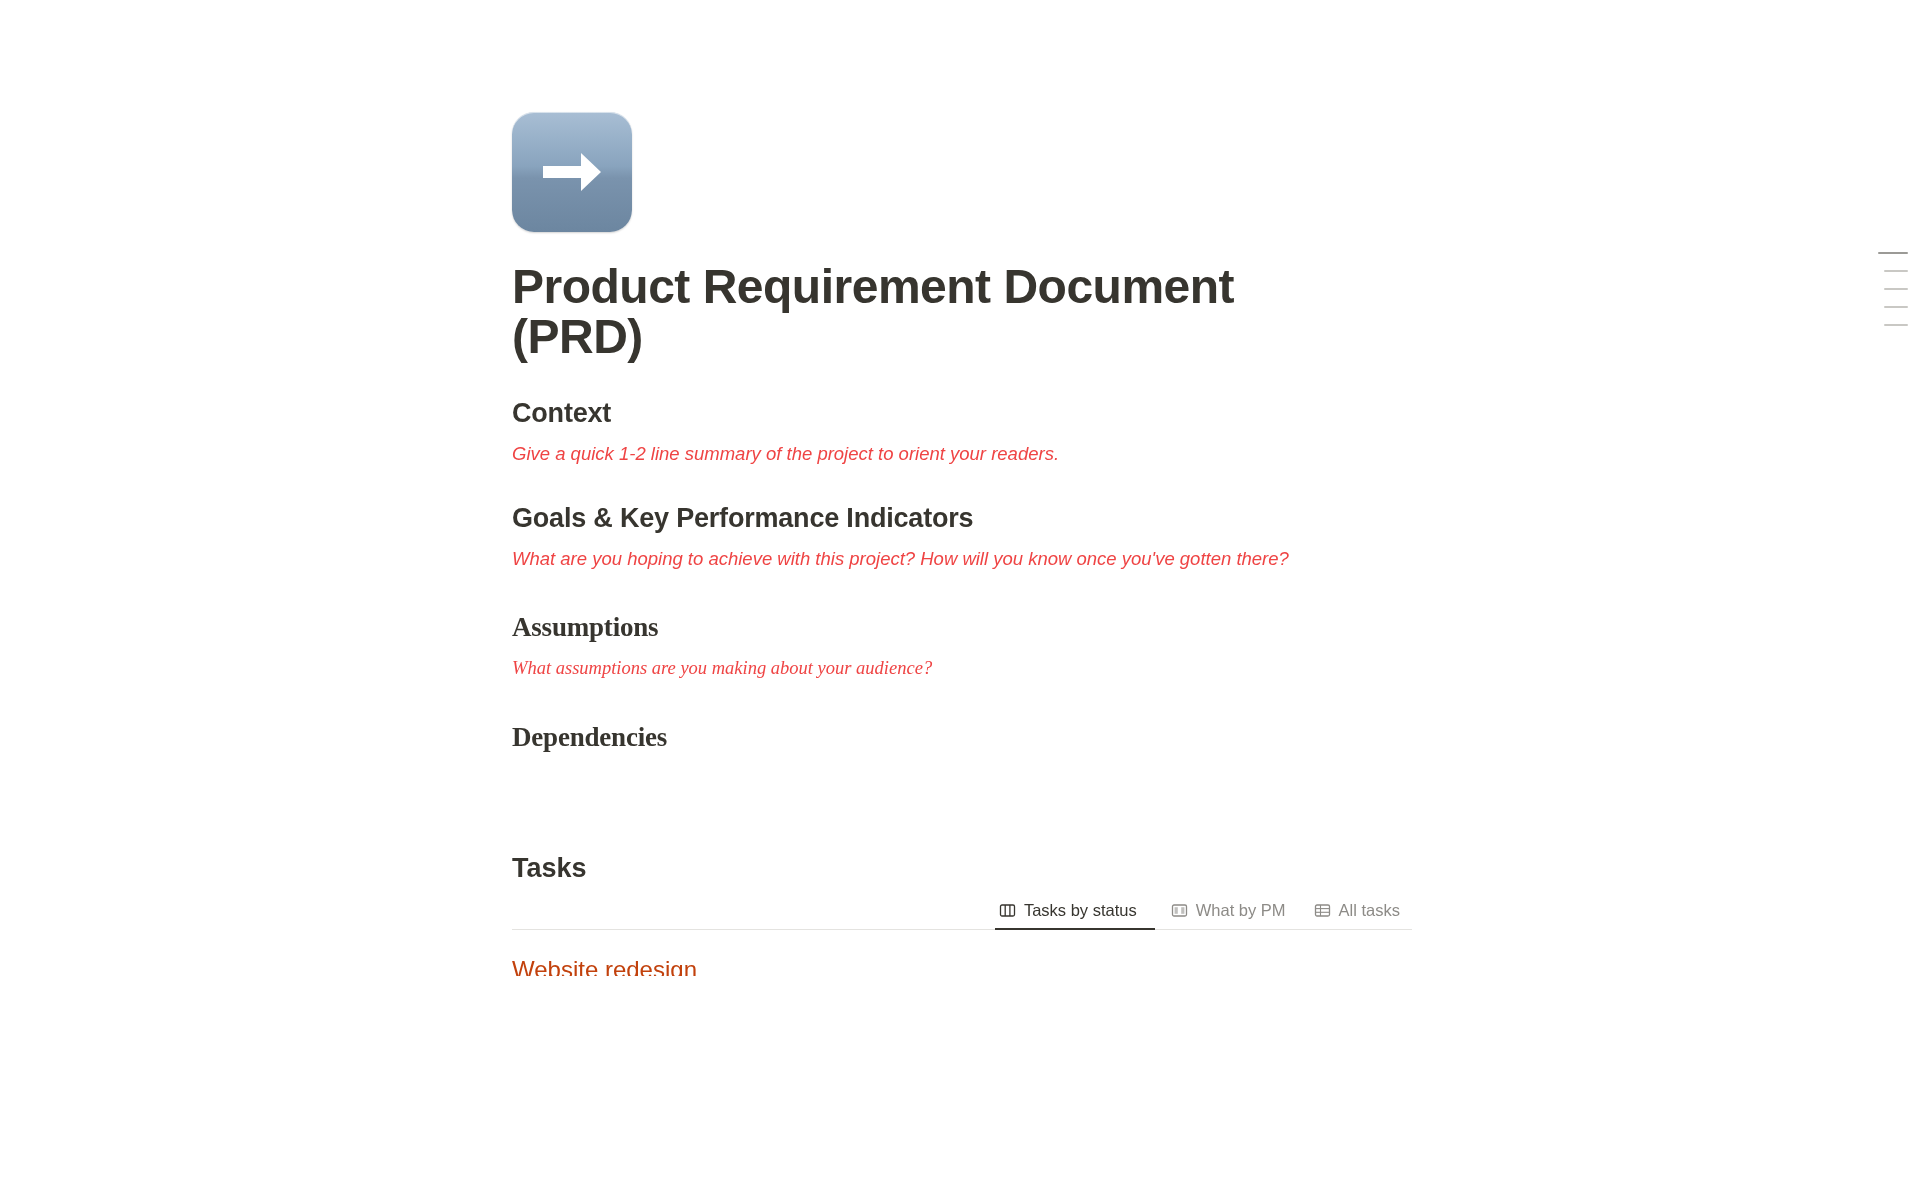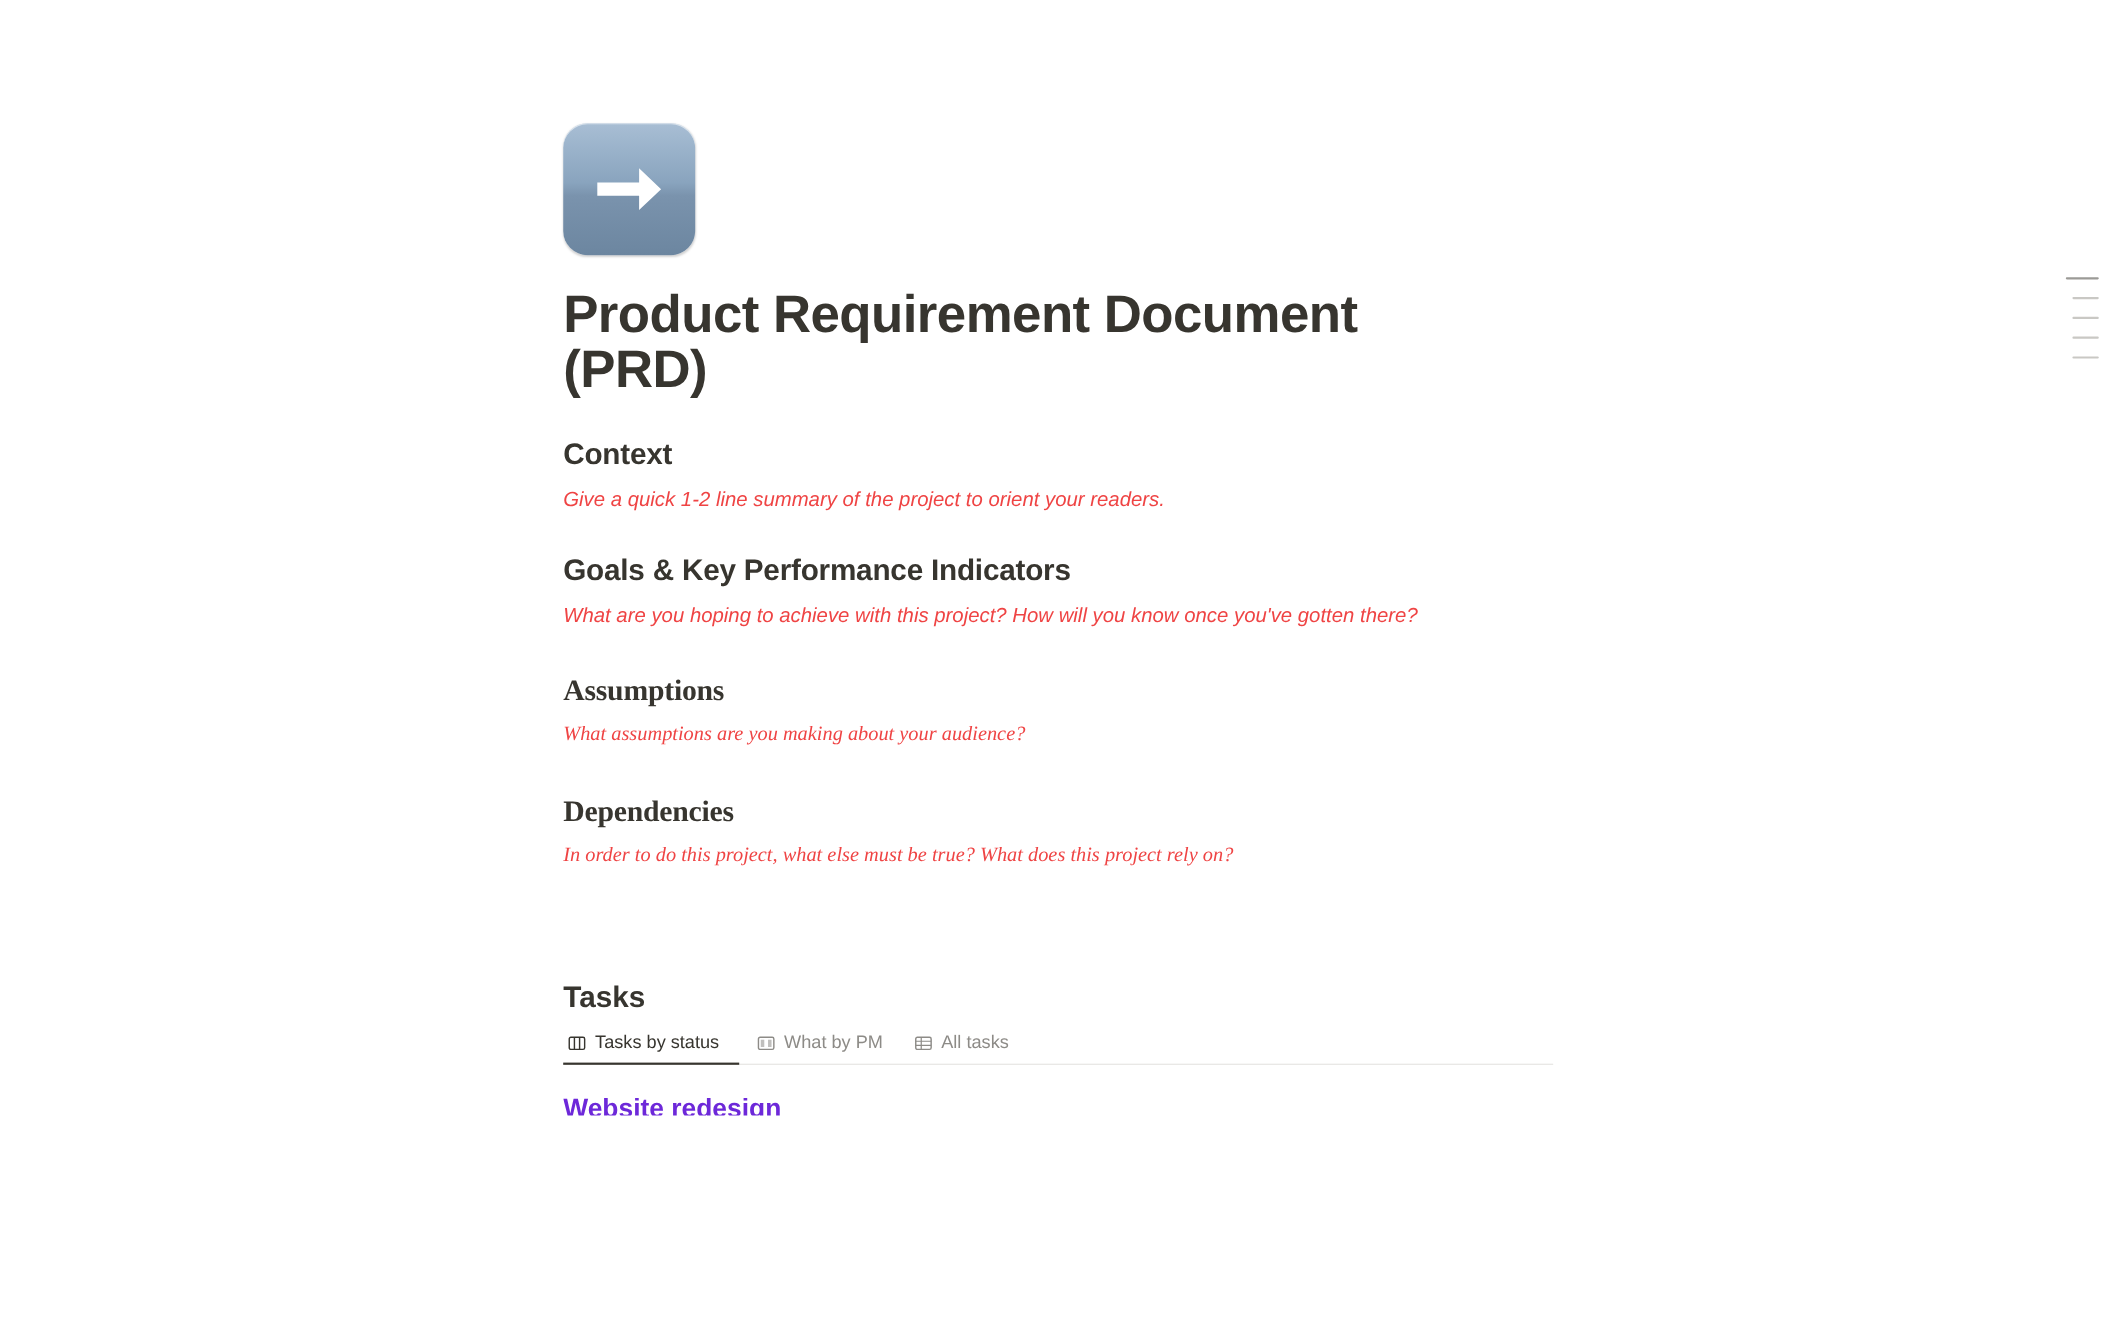--- a/index.html
+++ b/index.html
@@ -79,20 +79,21 @@
     color: #37352f;
     margin: 0 0 12px 0;
   }
   .tabs {
     display: flex;
     align-items: flex-end;
     gap: 0;
     border-bottom: 1px solid #e4e3e0;
     width: 900px;
     padding: 0;
+    justify-content: flex-end;
   }
   .tab {
     display: flex;
     align-items: center;
     gap: 8px;
     padding: 6px 12px 9px 4px;
     font-size: 16.5px;
     color: #8d8b87;
     cursor: pointer;
     border-bottom: 2px solid transparent;
@@ -105,22 +106,22 @@
     border-bottom-color: #37352f;
     font-weight: 500;
     padding-right: 18px;
   }
   .tab + .tab { margin-left: 12px; }
   .tab svg { display: block; flex: none; }
 
   .db-title {
     margin-top: 26px;
     font-size: 24px;
-    font-weight: bold;
-    color: #6d28d9;
+    font-weight: normal;
+    color: #c2410c;
     overflow: hidden;
     height: 20px;
   }
 
   
   .outline {
     position: absolute;
     right: 12px;
     top: 252px;
     display: flex;
@@ -165,21 +166,20 @@
     </div>
 
 
     <div class="section tight">
       <h2 class="section-heading">Assumptions</h2>
       <p class="section-hint">What assumptions are you making about your audience?</p>
     </div>
 
     <div class="section tight">
       <h2 class="section-heading">Dependencies</h2>
-      <p class="section-hint">In order to do this project, what else must be true? What does this project rely on?</p>
     </div>
 
     <div class="tasks-block">
       <h2 class="tasks-heading">Tasks</h2>
 
       <div class="tabs">
 
         <div class="tab active">
           <span>
             <svg width="17" height="17" viewBox="0 0 17 17" aria-hidden="true">

